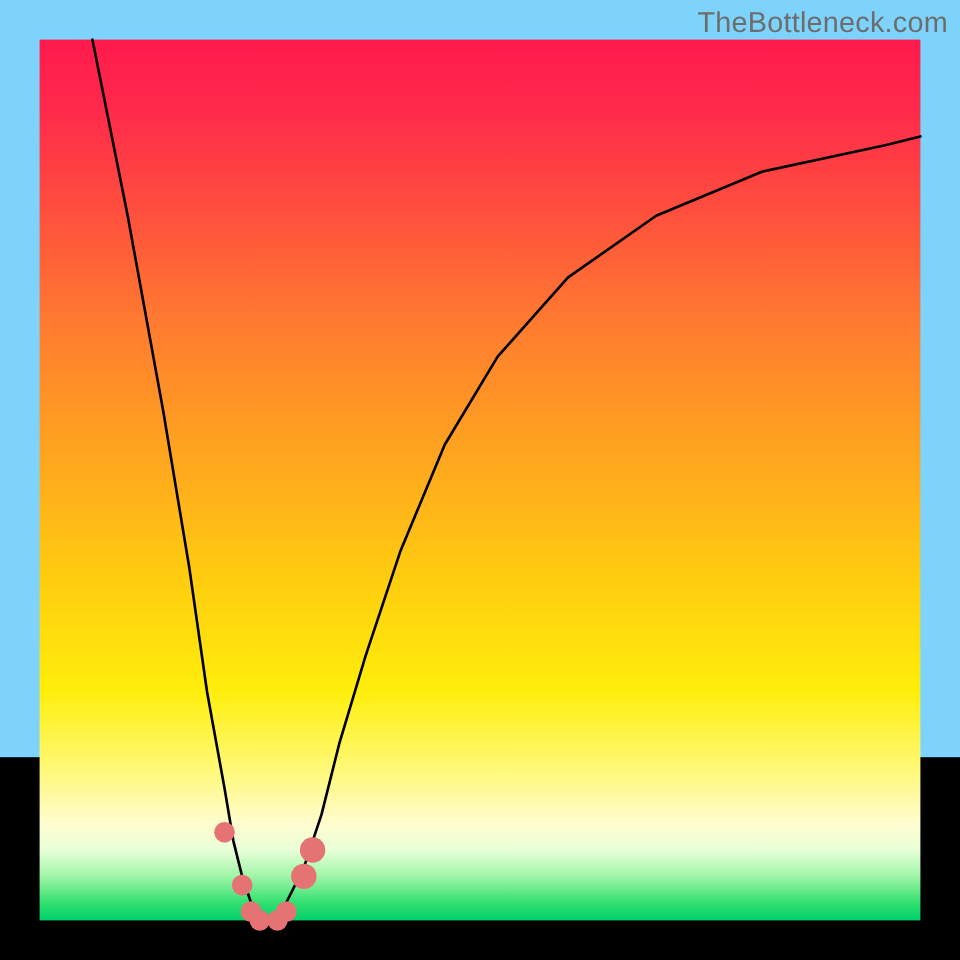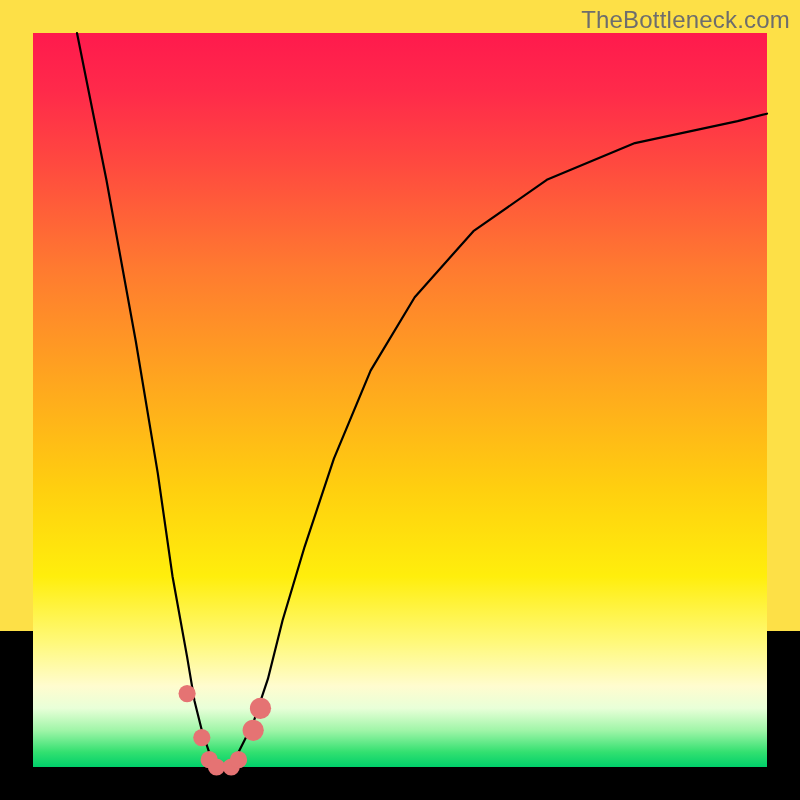--- a/index.html
+++ b/index.html
@@ -10,21 +10,21 @@
     overflow: hidden;
     background: #000;
     font-family: Arial, Helvetica, sans-serif;
   }
   .frame {
     position: absolute;
     left: 0;
     top: 0;
     width: 800px;
     height: 631px;
-    background: #fde047;
+    background: #7dd3fc;
   }
   .plot-area {
     position: absolute;
     left: 33px;
     top: 33px;
     width: 734px;
     height: 734px;
     background: linear-gradient(to bottom,
       #ff1a4d 0%,
       #ff2a4a 8%,

